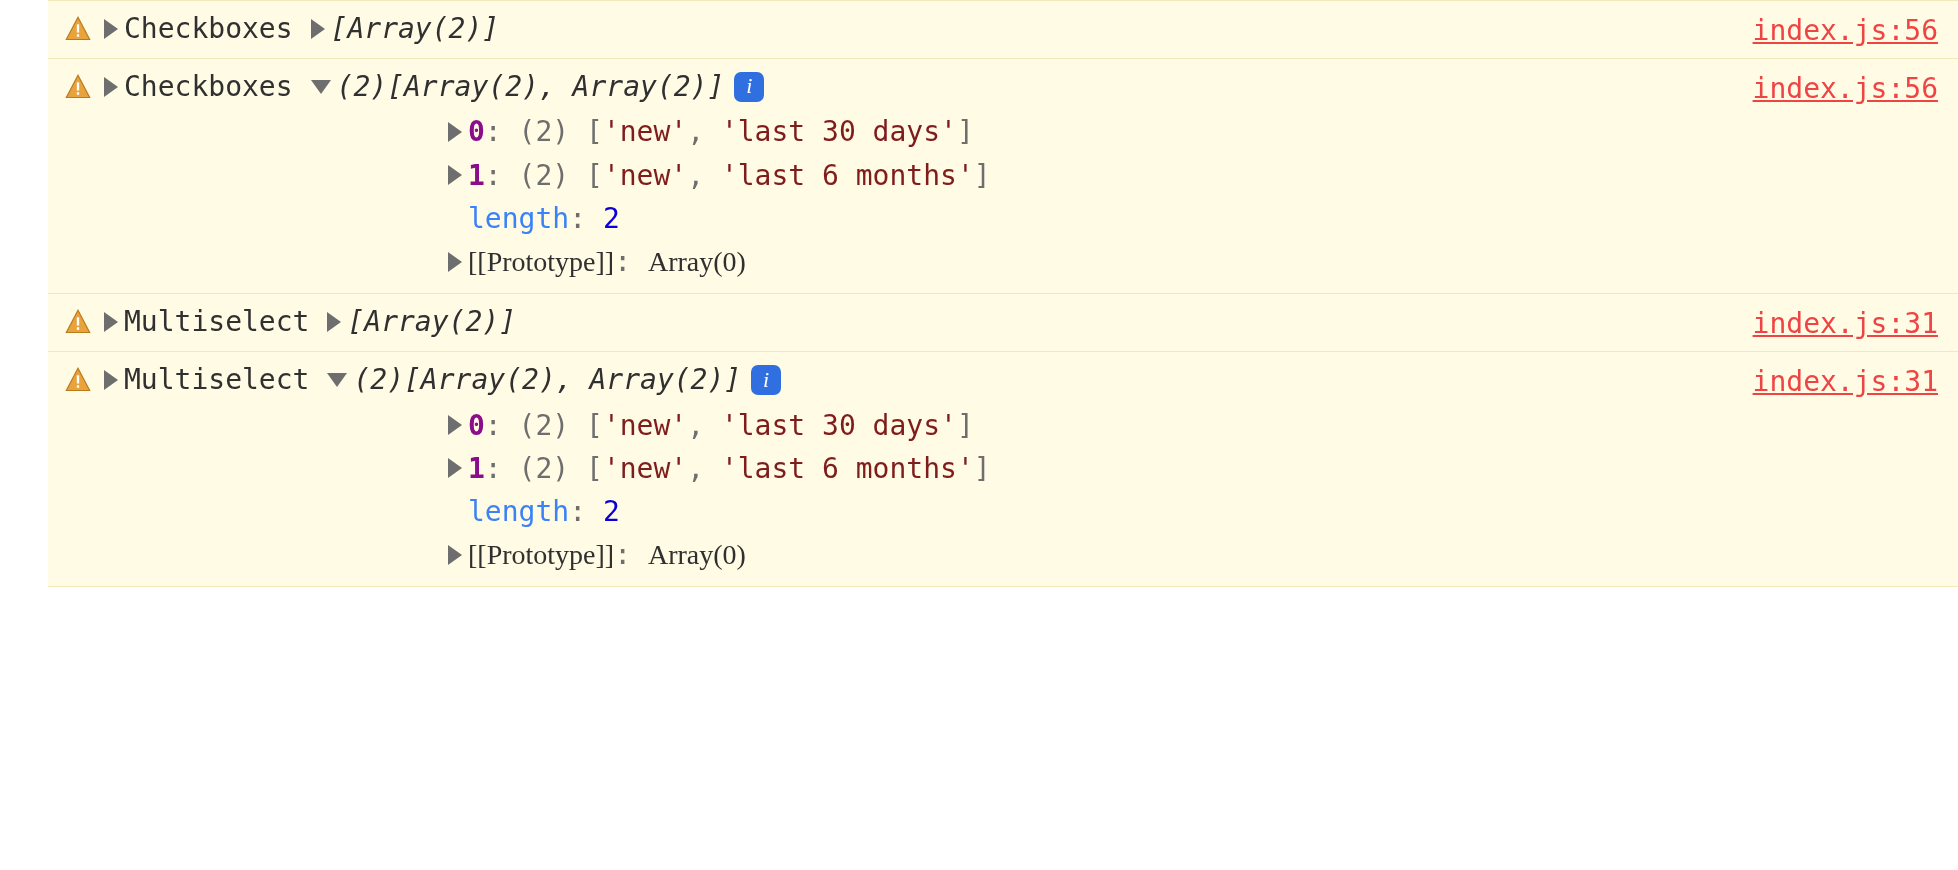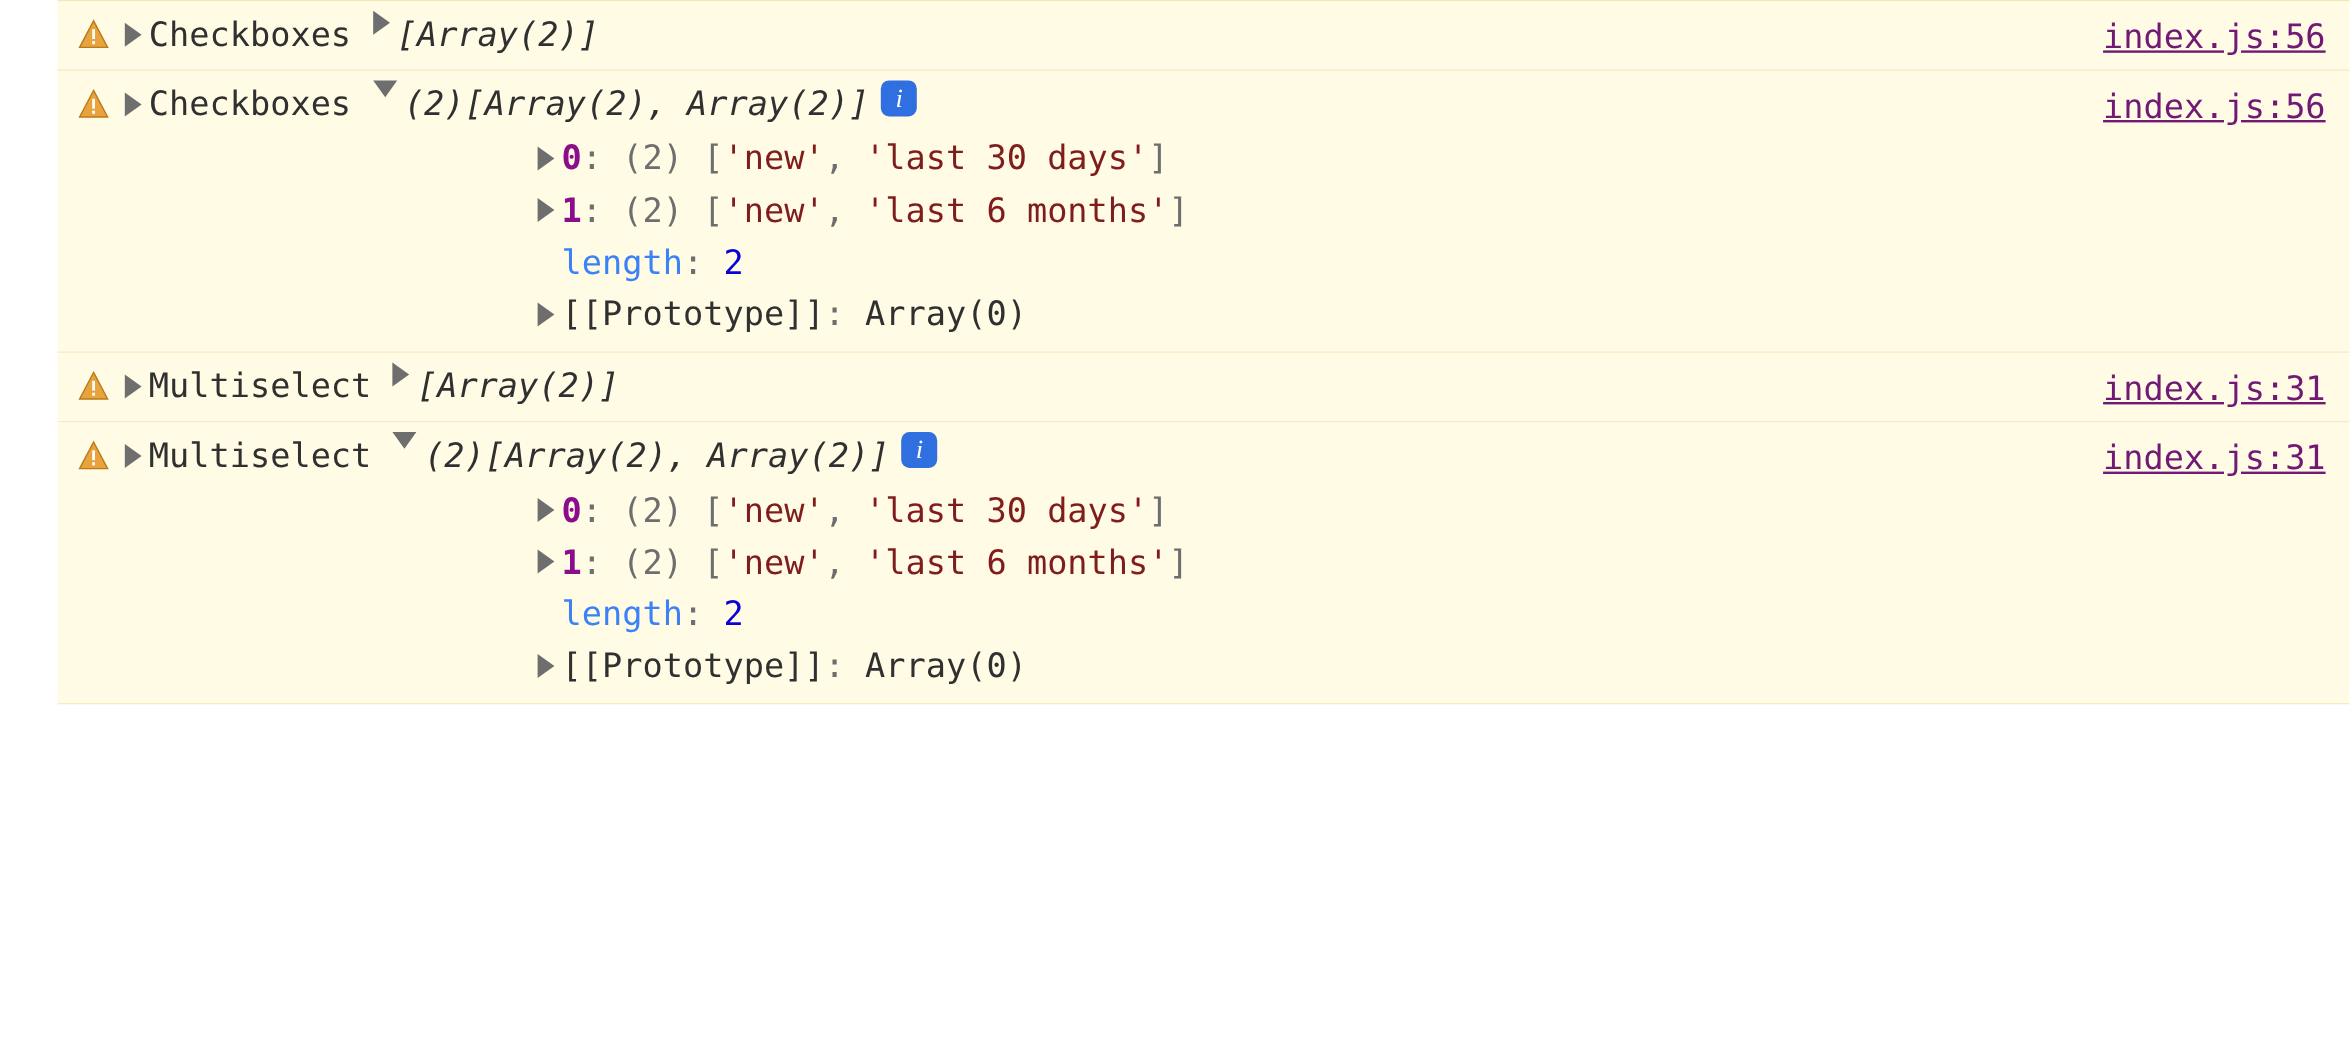--- a/index.html
+++ b/index.html
@@ -28,21 +28,21 @@
     }
     .warn-icon svg { display: block; }
     .content {
       flex: 1 1 auto;
       display: flex;
       align-items: flex-start;
       flex-wrap: wrap;
     }
     .source {
       flex: 0 0 auto;
-      color: #701a75;
+      color: #ef4444;
       text-decoration: underline;
       margin-left: 20px;
       white-space: nowrap;
       padding-top: 2px;
     }
     .tri { 
       display: inline-block;
       width: 0; height: 0;
       vertical-align: middle;
       margin-right: 6px;
@@ -51,21 +51,21 @@
       border-top: 10px solid transparent;
       border-bottom: 10px solid transparent;
       border-left: 14px solid #6e6e6e;
     }
     .tri-down {
       border-left: 10px solid transparent;
       border-right: 10px solid transparent;
       border-top: 14px solid #6e6e6e;
     }
     .label { color: #303030; margin-right: 18px; display:inline-flex; align-items:center; }
-    .arr-summary { font-style: italic; color: #303030; display:inline-flex; align-items:flex-start;}
+    .arr-summary { font-style: italic; color: #303030; display:inline-flex; align-items:center;}
     .info-badge {
       display: inline-flex;
       align-items: center; justify-content: center;
       width: 30px; height: 30px;
       background: #2f6fe0;
       color: #fff;
       border-radius: 7px;
       font-style: italic;
       font-family: Georgia, serif;
       font-size: 22px;
@@ -75,21 +75,21 @@
     .detail-block {
       width: 100%;
       padding-left: 344px;
       margin-top: 6px;
     }
     .detail-line { display: flex; align-items: center; white-space: pre; margin-bottom: 4px; }
     .idx { color: #8a0d8a; font-weight: bold; }
     .num { color: #0b00d8; }
     .str { color: #7f1d1d; }
     .len-key { color: #3b82f6; }
-    .proto { color: #303030; }
+    .proto { color: #303030; font-family: Liberation Serif, serif; }
     .dim { color: #6e6e6e; }
   </style>
 </head>
 <body>
 
 <div class="row">
   <span class="warn-icon">
     <svg width="28" height="28" viewBox="0 0 24 24">
         <path d="M12 2 L22 21 H2 Z" fill="#e8a33d" stroke="#b97a1a" stroke-width="1"></path>
         <rect x="11" y="8" width="2" height="7" fill="#fff"></rect>

